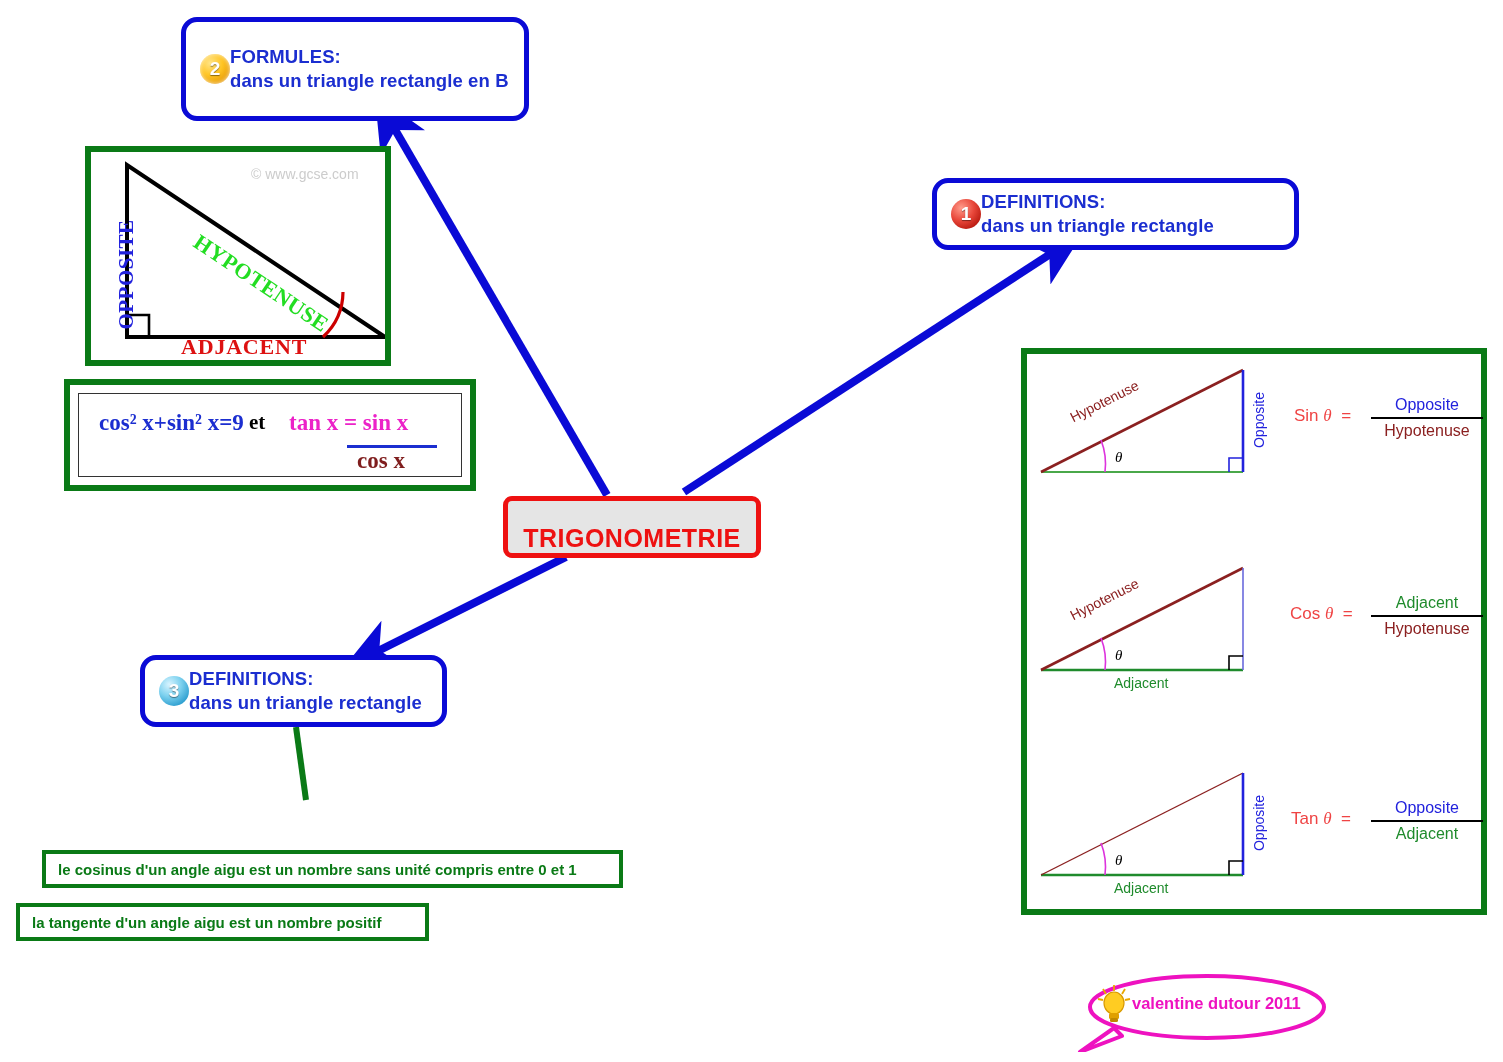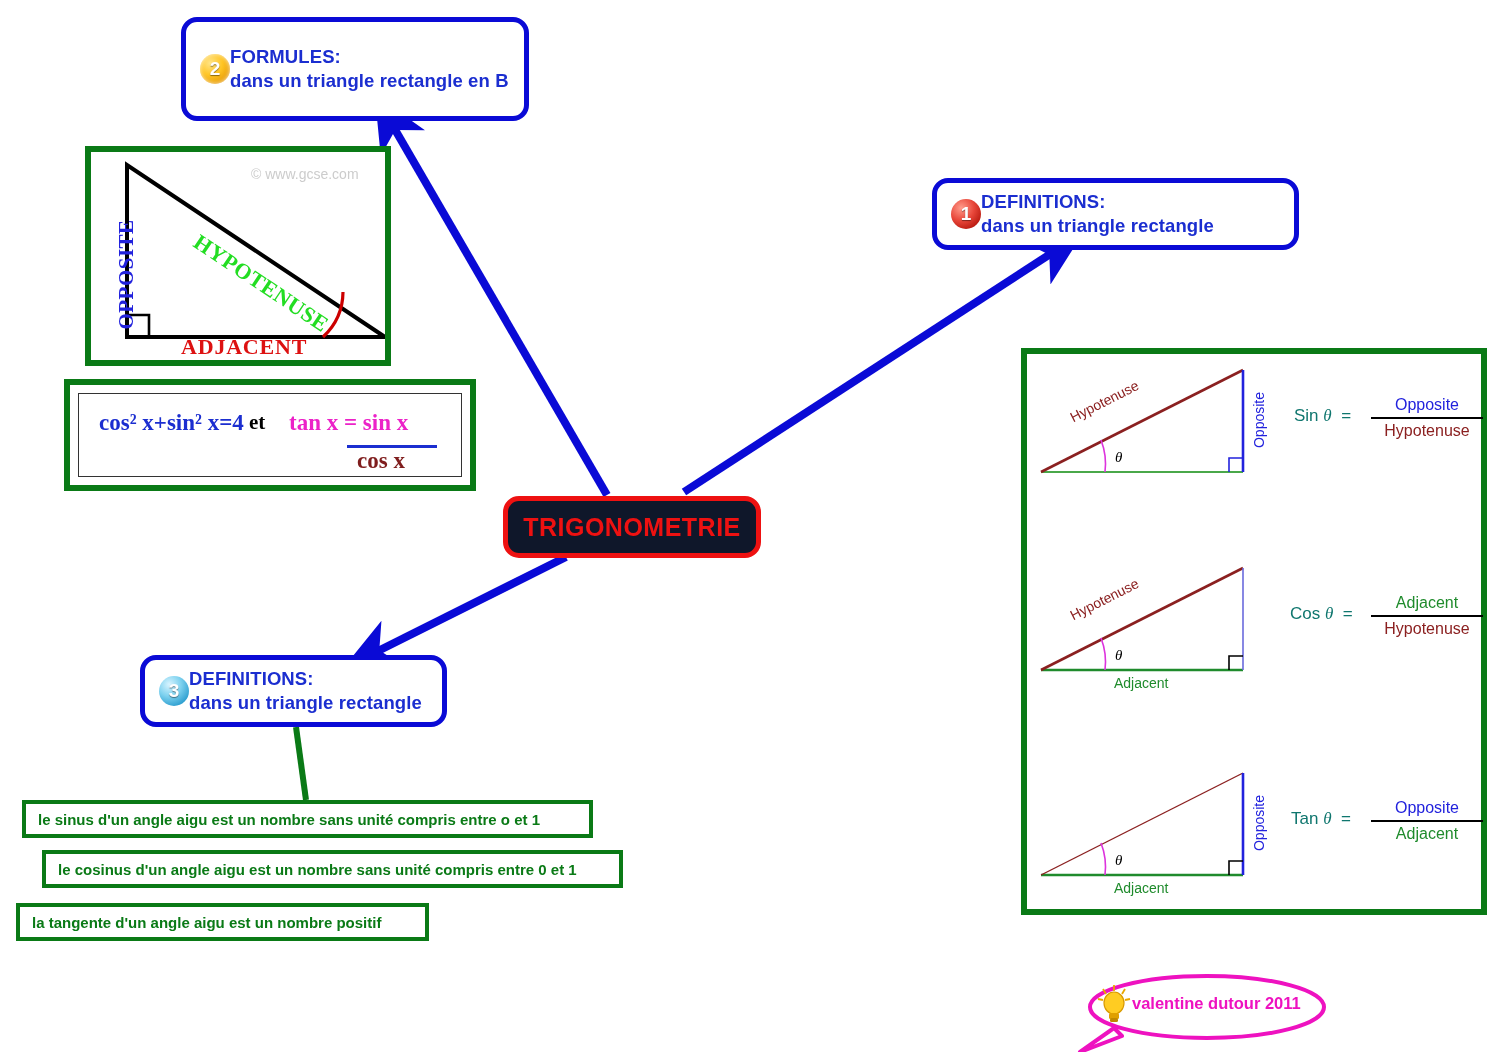--- a/index.html
+++ b/index.html
@@ -72,25 +72,25 @@
     background: radial-gradient(circle at 34% 30%, #ff9c8c 0%, #e8473a 44%, #b5160c 82%, #7d0b04 100%);
   }
   .badge.cyan {
     background: radial-gradient(circle at 34% 28%, #d8f4ff 0%, #7fd2ef 40%, #2e9fd0 78%, #1d6f9b 100%);
   }
 
   
   #central-node {
     position: absolute;
     border: 5px solid #ee1111;
-    border-radius: 16px;
-    background: #0f172a;
+    border-radius: 9px;
+    background: #e5e5e5;
     box-sizing: border-box;
     display: flex;
-    align-items: center;
+    align-items: flex-end;
     justify-content: center;
   }
   #central-label {
     color: #ee1111;
     font-weight: bold;
     font-size: 25px;
     letter-spacing: 0.5px;
   }
 
   
@@ -168,21 +168,21 @@
     font-family: "Liberation Serif", serif;
     font-weight: bold;
     white-space: nowrap;
   }
 
   
   .ratio-row { position: absolute; }
   .ratio-eq {
     position: absolute;
     font-size: 17px;
-    color: #0f766e;
+    color: #ef4444;
     font-family: "Liberation Sans", sans-serif;
     white-space: nowrap;
   }
   .ratio-eq .theta {
     font-family: "Liberation Serif", serif;
     font-style: italic;
     font-size: 17px;
   }
   .frac {
     position: absolute;
@@ -291,31 +291,28 @@
 
     <span class="tri-label" style="left:105px; top:75px; color:#22dd22; font-size:22px; letter-spacing:0.5px;
                  transform:rotate(33.7deg); transform-origin:left center; font-variant:small-caps;">HYPOTENUSE</span>
 
     <span class="tri-label" style="left:90px; top:182px; color:#dd1111; font-size:22px; letter-spacing:0.8px;
                  font-variant:small-caps;">ADJACENT</span>
   </div>
 
   <div class="green-frame" id="formula-frame" style="left:64px; top:379px; width:412px; height:112px;">
     <div id="formula-inner">
-      <span id="f-identity" class="f-serif">cos² x+sin² x=4</span>
+      <span id="f-identity" class="f-serif">cos² x+sin² x=9</span>
       <span id="f-et" class="f-serif">et</span>
       <span id="f-tan" class="f-serif">tan x = sin x</span>
       <div id="f-bar"></div>
       <span id="f-cos" class="f-serif">cos x</span>
     </div>
   </div>
 
-  <div class="prop-box" style="left:22px; top:800px; width:571px; height:38px;">
-    <span class="prop-text">le sinus d'un angle aigu est un nombre sans unité compris entre o et 1</span>
-  </div>
   <div class="prop-box" style="left:14px; top:850px; width:581px; height:38px;margin-left:28px;">
     <span class="prop-text">le cosinus d'un angle aigu est un nombre sans unité compris entre 0 et 1</span>
   </div>
   <div class="prop-box" style="left:16px; top:903px; width:413px; height:38px;">
     <span class="prop-text">la tangente d'un angle aigu est un nombre positif</span>
   </div>
 
   <div class="green-frame" id="ratio-panel" style="left:1021px; top:348px; width:466px; height:567px;">
 
     <div class="ratio-row" style="left:0px; top:0px; width:454px; height:135px;">

